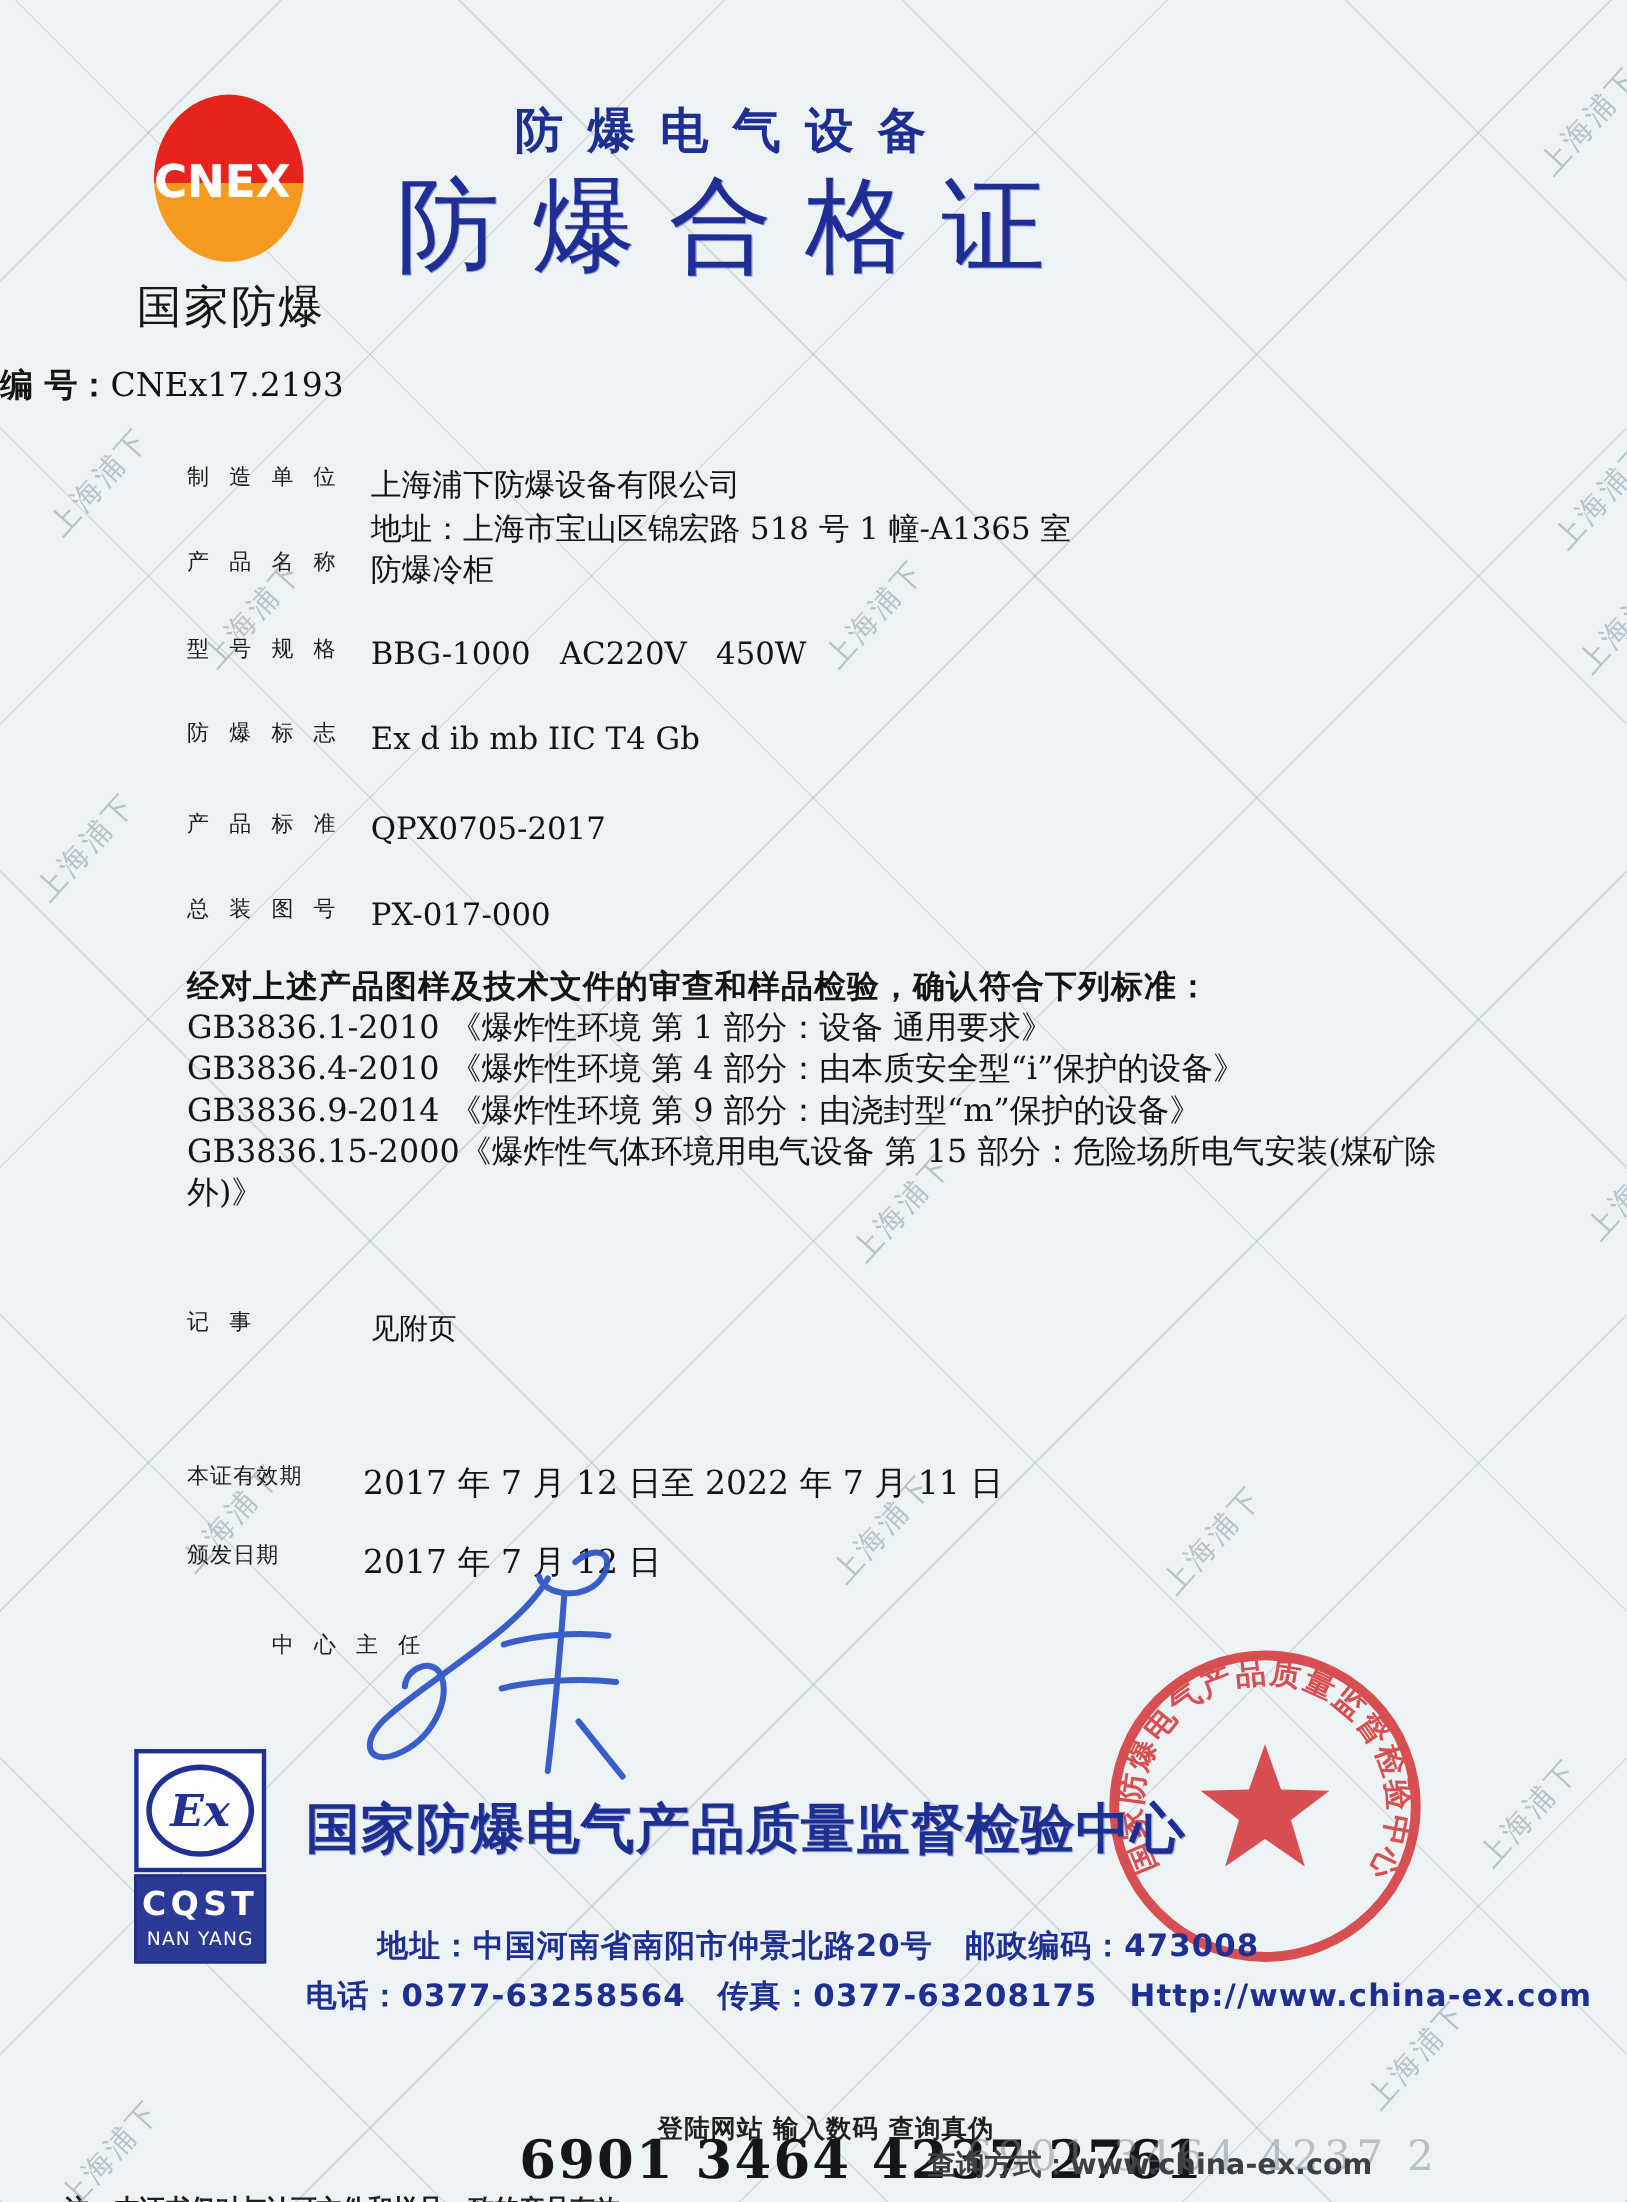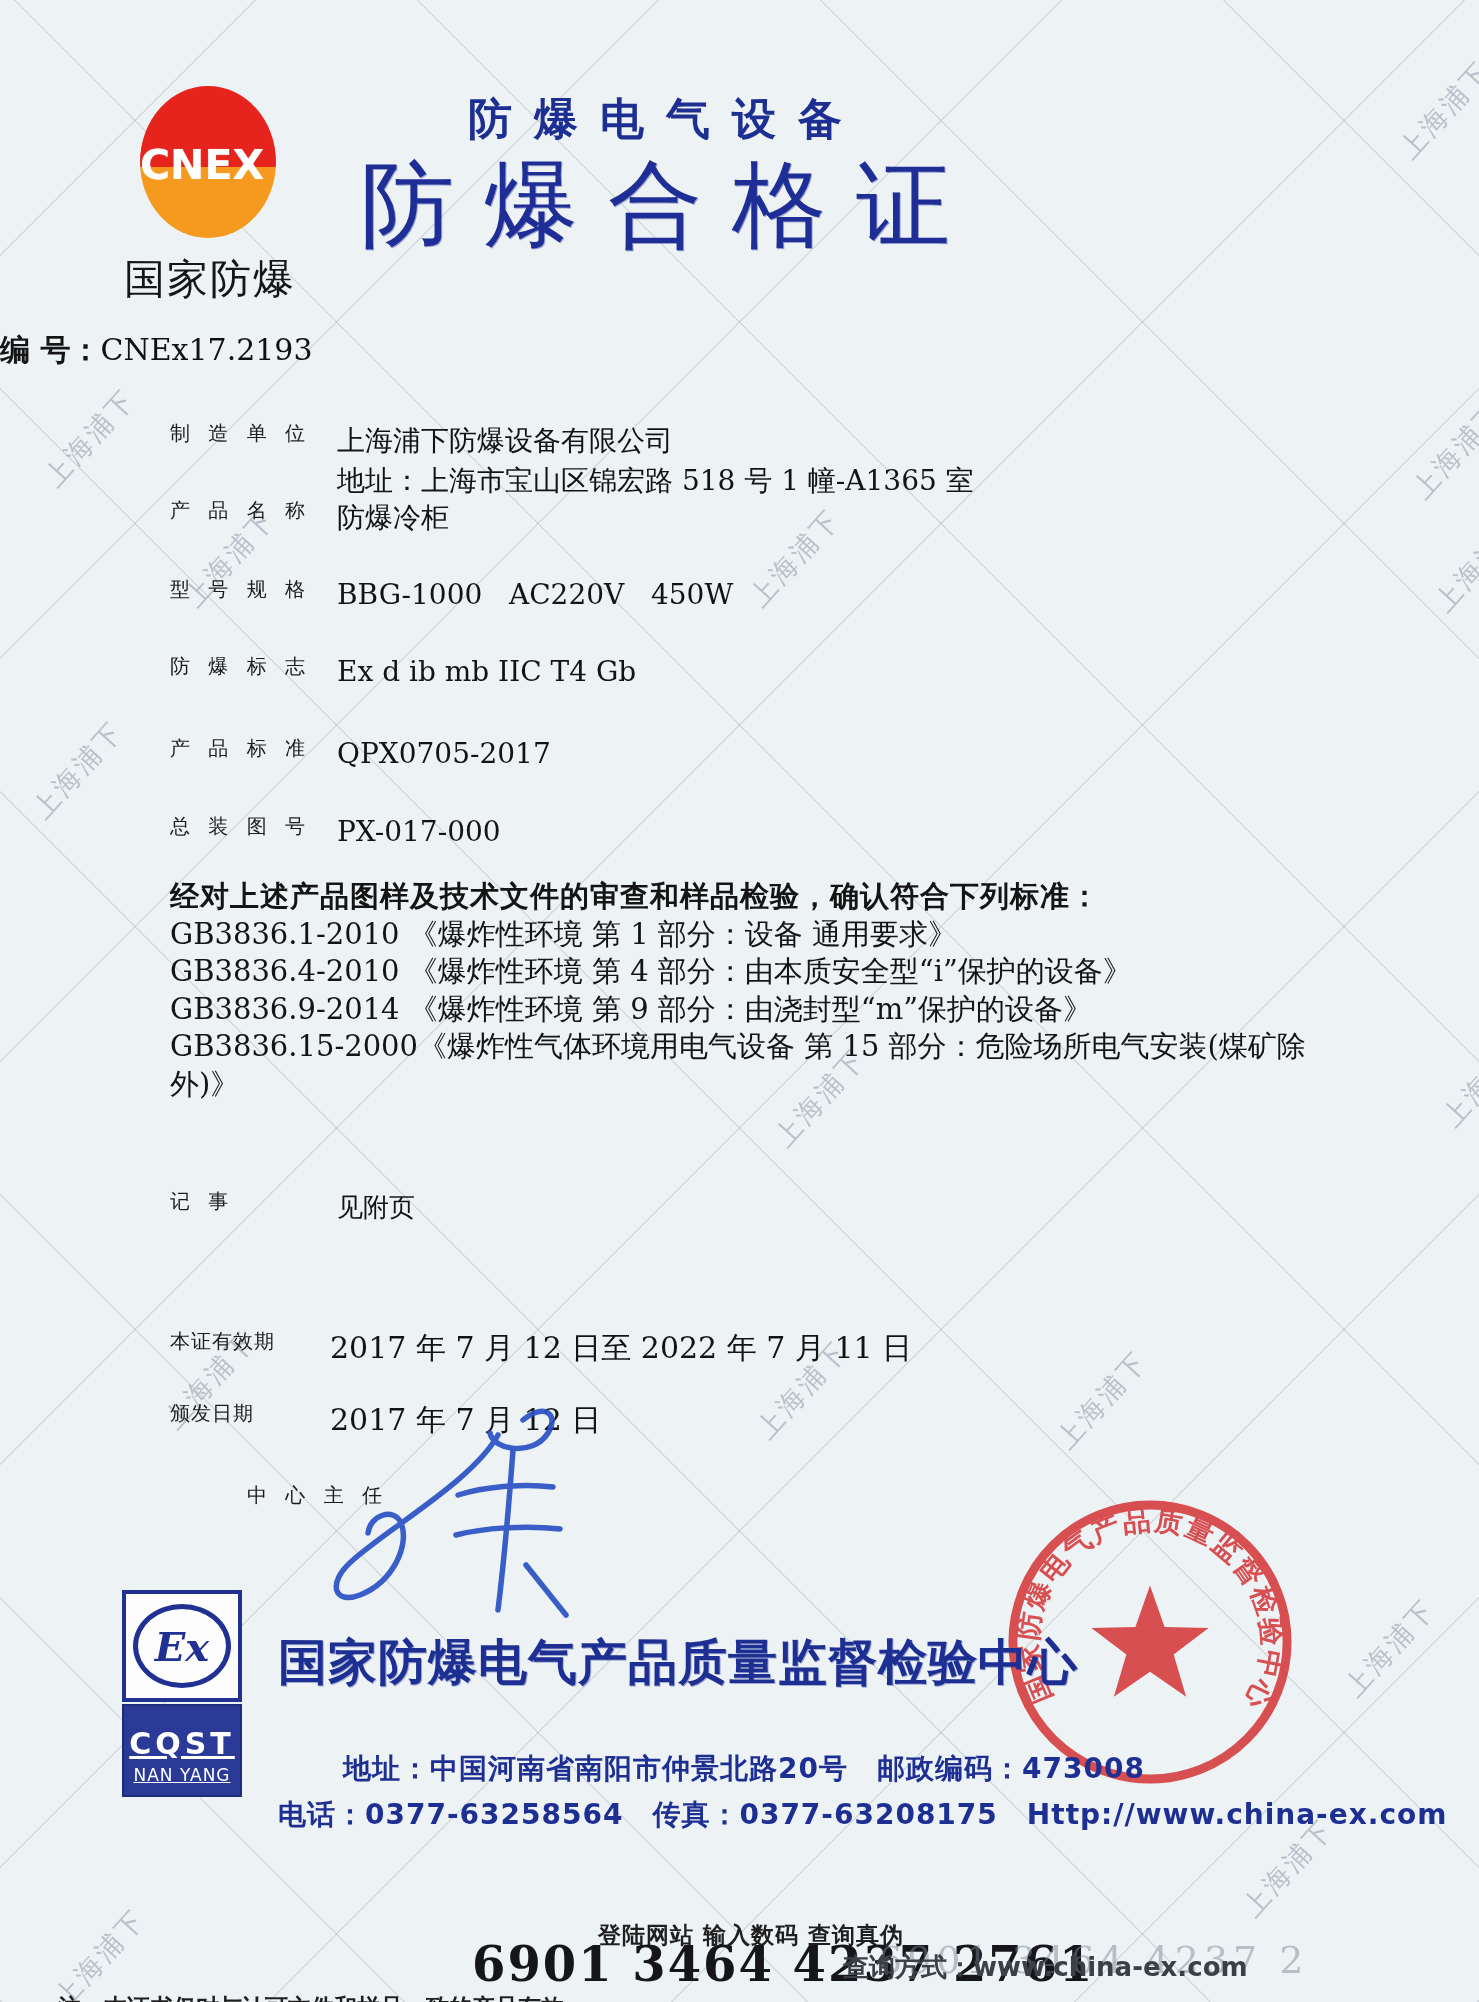--- a/index.html
+++ b/index.html
@@ -81,22 +81,21 @@
   .ex-circle{
     width:88px;height:74px;border:5px solid #203093;border-radius:50%;
     display:flex;align-items:center;justify-content:center;font-style:italic;
   }
   .ex-sym{
     color:#203093;font-weight:bold;font-size:40px;
     font-family:"DejaVu Serif","Liberation Serif",serif;
   }
   .ex-bottom{
     margin-top:2px;background:#2b3a96;border:2px solid #1d2a7e;color:#fff;
-    padding:20px 2px 10px 2px;
-    text-decoration:underline;
+    padding:8px 2px 10px 2px;
   }
   .ex-bottom .l1{font-size:30px;font-weight:bold;letter-spacing:4px;}
   .ex-bottom .l2{font-size:17px;letter-spacing:1px;margin-top:4px;}
   .org-name{
     left:278px;top:1630px;
     color:#1e2f93;font-weight:bold;font-size:49px;letter-spacing:1px;white-space:nowrap;
     text-shadow:1px 1px 0 rgba(30,47,147,.35);
   }
   .org-line{color:#1e2f93;font-weight:bold;font-size:28px;white-space:pre;letter-spacing:1px;}
   .org-addr{left:343px;top:1750px;}

